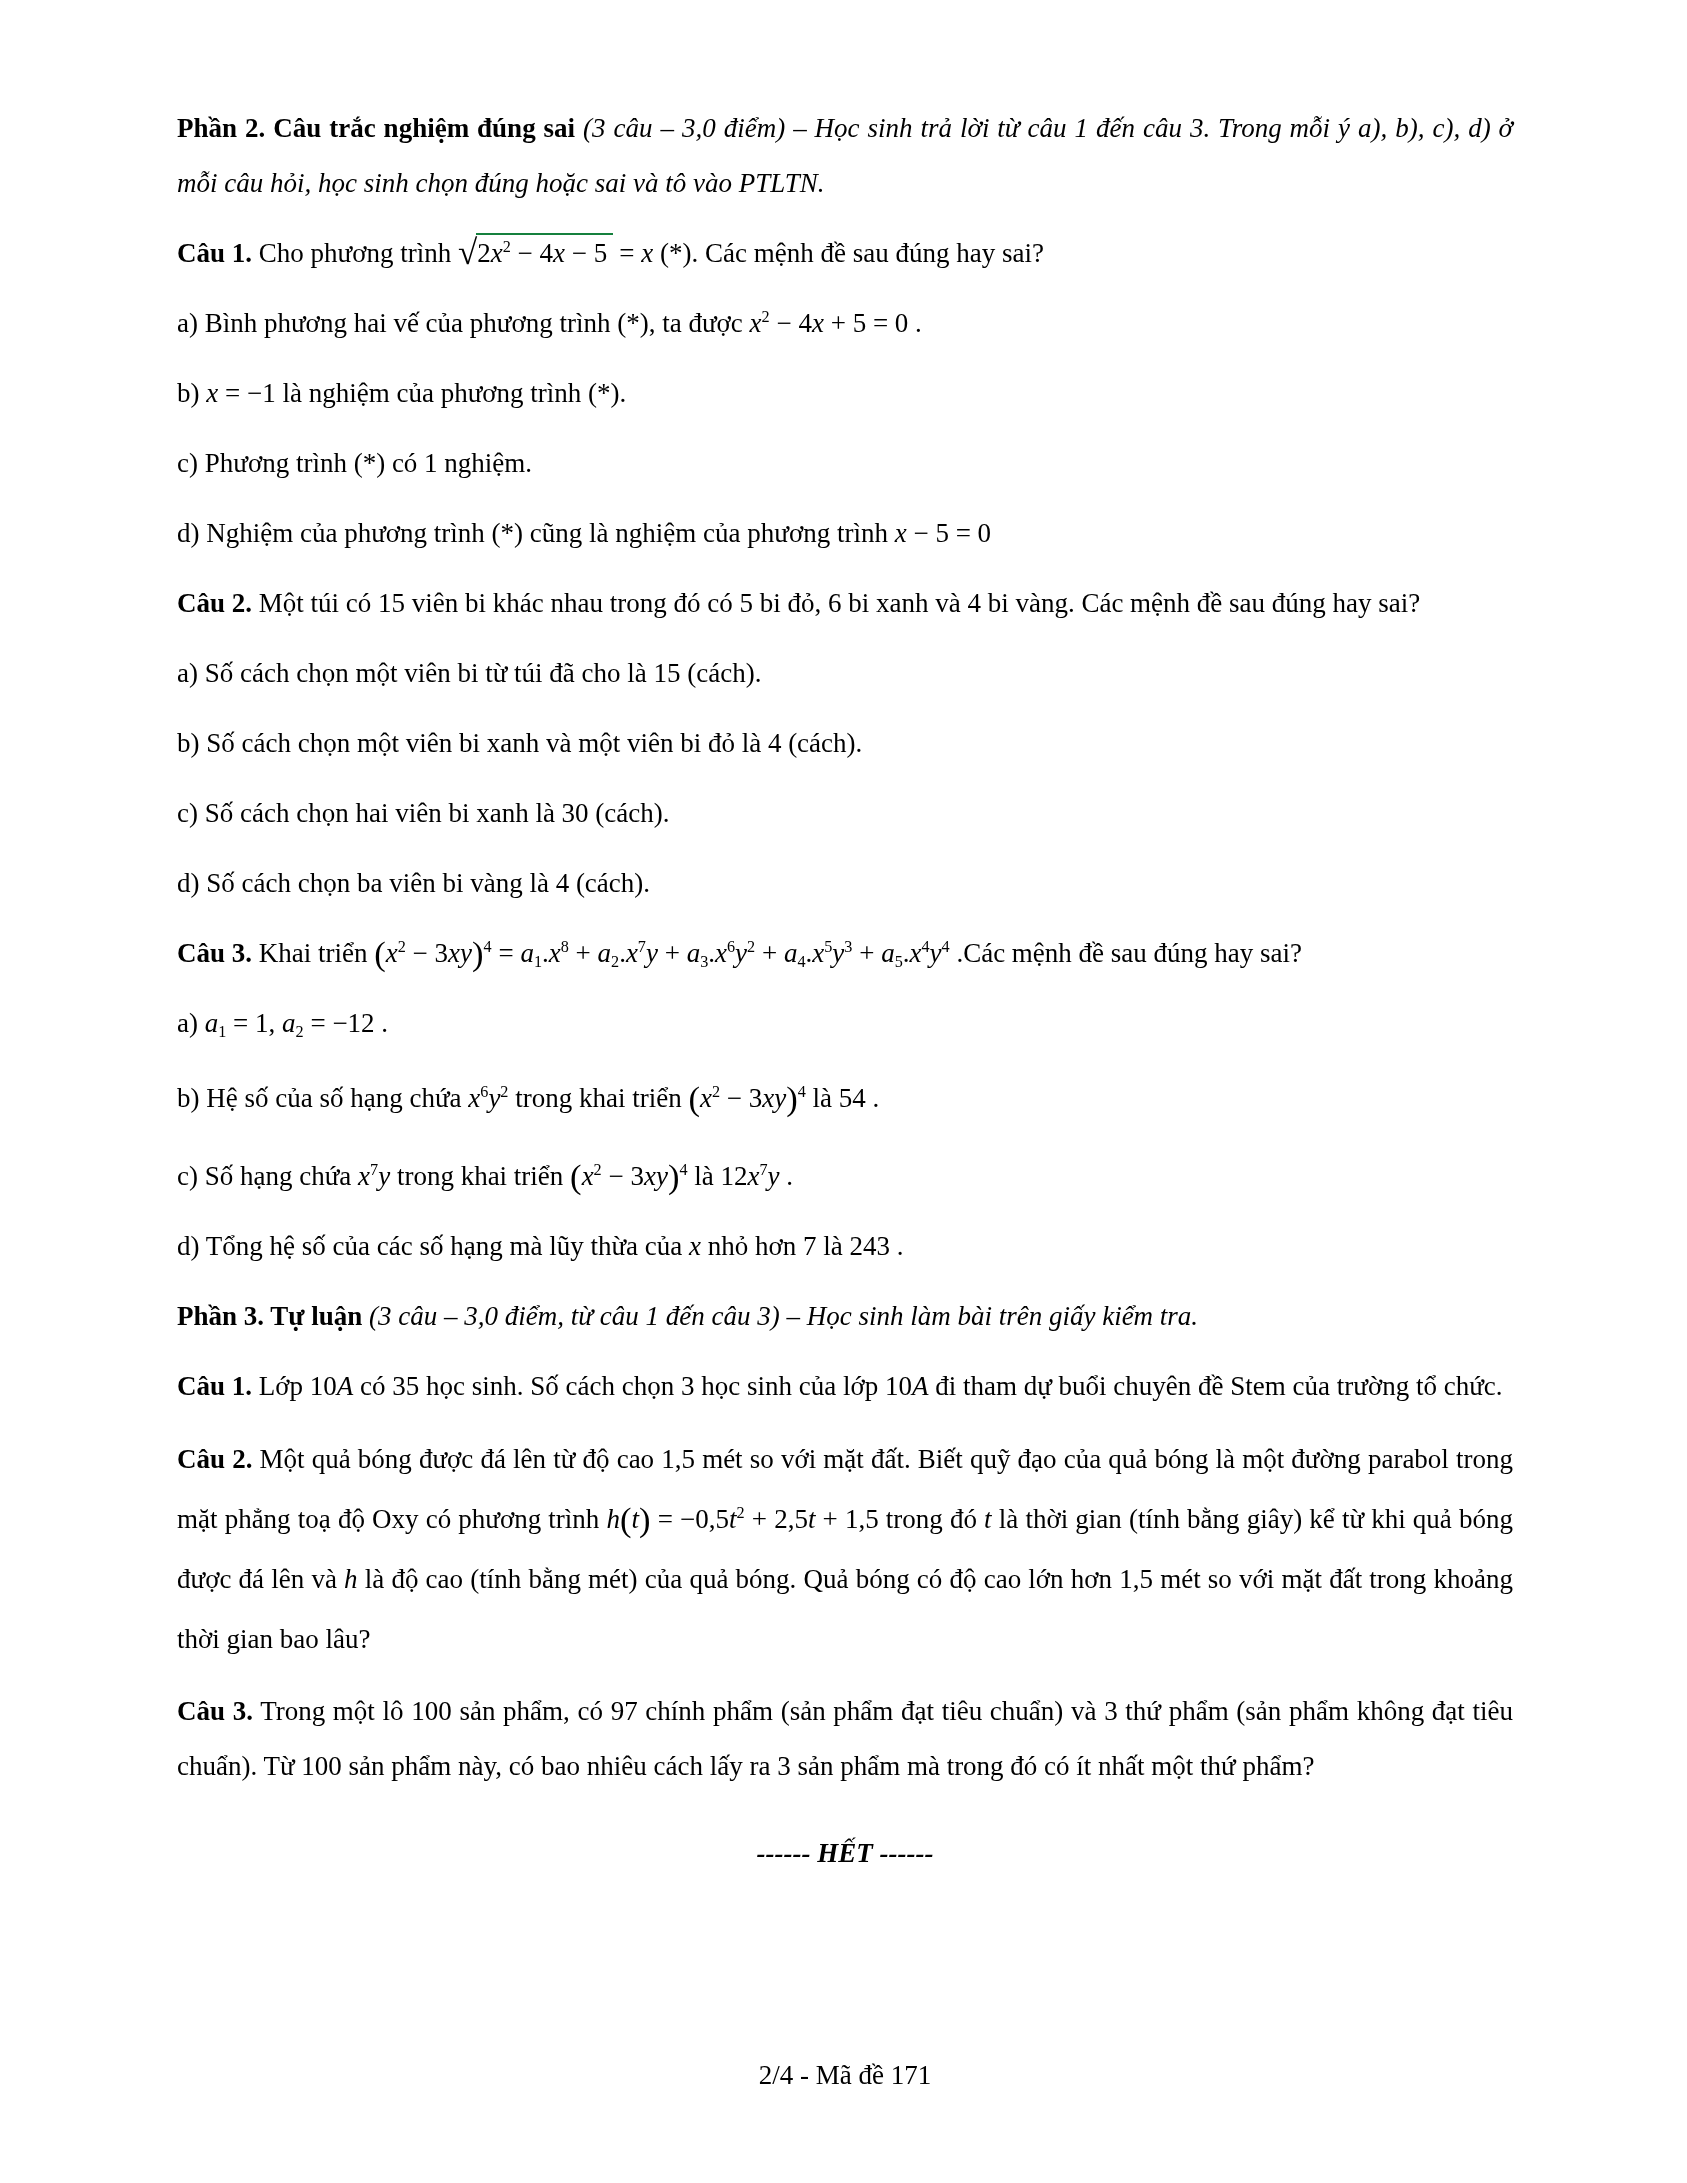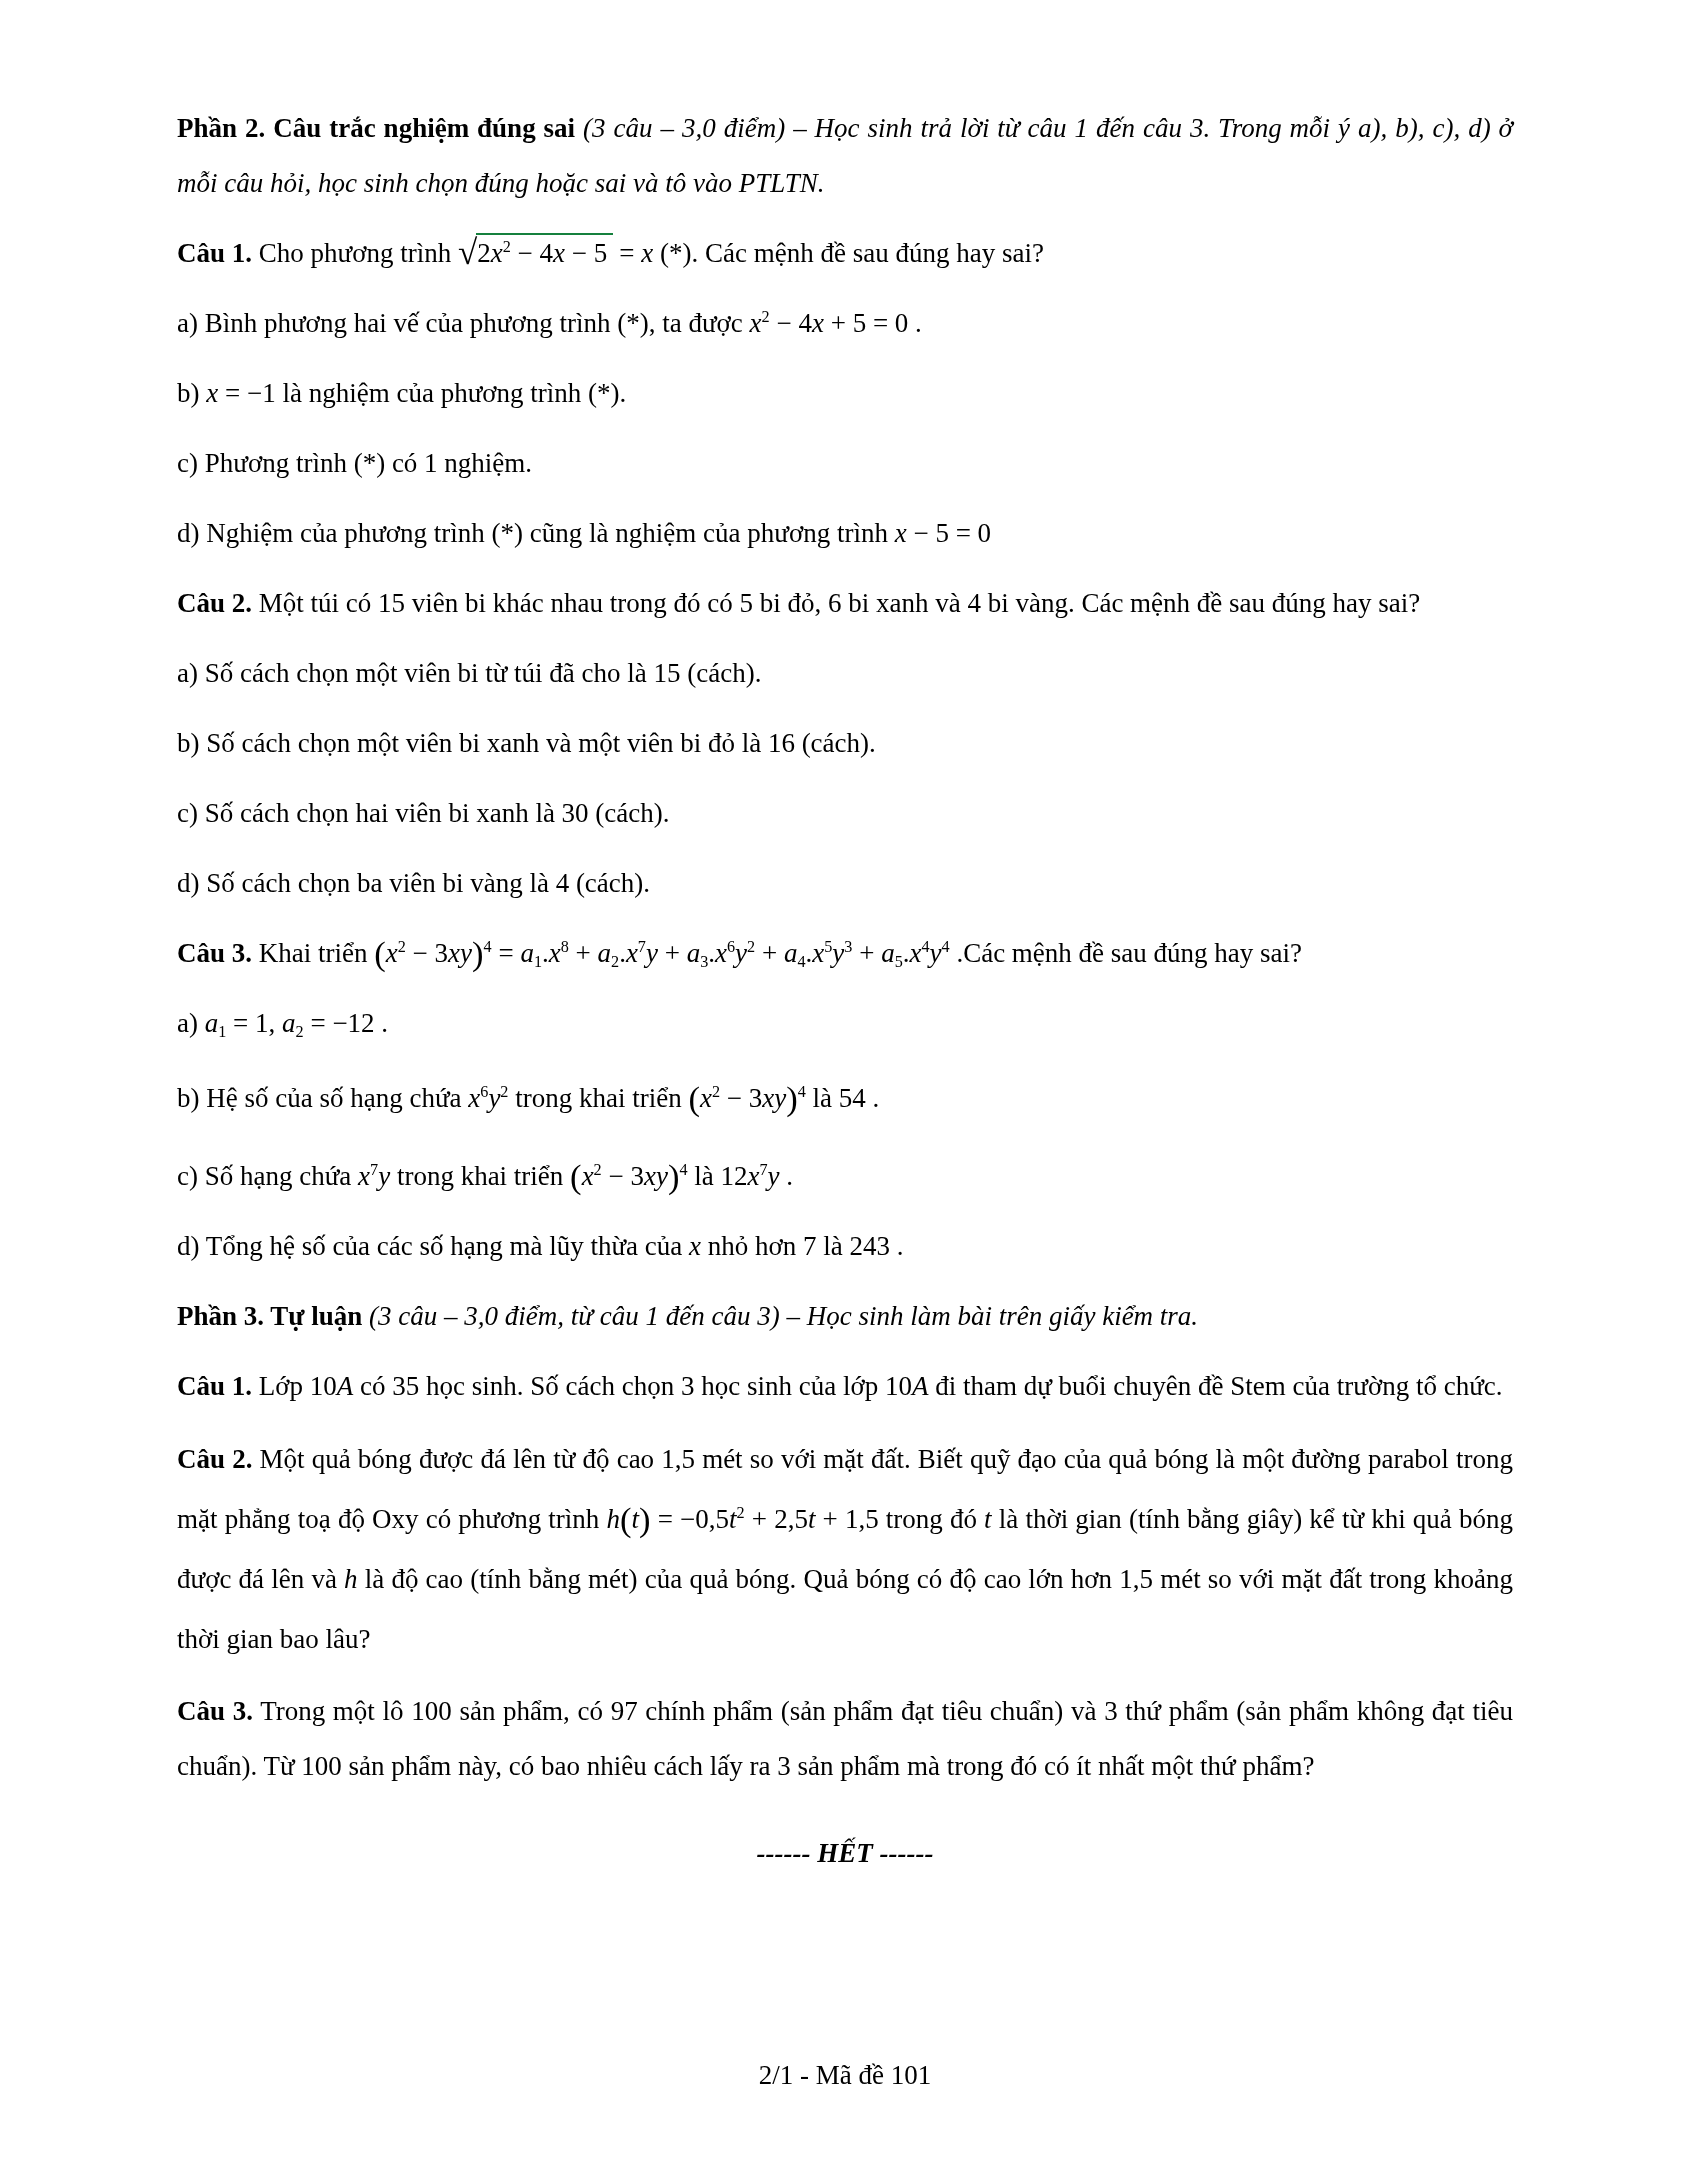--- a/index.html
+++ b/index.html
@@ -60,29 +60,29 @@
 <main class="page">
   <div class="body-text">
     <p><b>Phần 2. Câu trắc nghiệm đúng sai </b><i>(3 câu – 3,0 điểm) – Học sinh trả lời từ câu 1 đến câu 3. Trong mỗi ý a), b), c), d) ở mỗi câu hỏi, học sinh chọn đúng hoặc sai và tô vào PTLTN.</i></p>
     <p class="mt6"><b>Câu 1.</b> Cho phương trình <span class="sqrt"><span class="rad">√</span><span class="radicand">2<i class="mv">x</i><sup>2</sup> − 4<i class="mv">x</i> − 5</span></span> = <i class="mv">x</i> (*). Các mệnh đề sau đúng hay sai?</p>
     <p class="mt16">a) Bình phương hai vế của phương trình (*), ta được  <i class="mv">x</i><sup>2</sup> − 4<i class="mv">x</i> + 5 = 0 .</p>
     <p>b) <i class="mv">x</i> = −1  là nghiệm của phương trình (*).</p>
     <p>c) Phương trình (*) có 1 nghiệm.</p>
     <p>d) Nghiệm của phương trình (*) cũng là nghiệm của phương trình  <i class="mv">x</i> − 5 = 0</p>
     <p class="mt6"><b>Câu 2.</b> Một túi có 15 viên bi khác nhau trong đó có 5 bi đỏ, 6 bi xanh và 4 bi vàng. Các mệnh đề sau đúng hay sai?</p>
     <p>a) Số cách chọn một viên bi từ túi đã cho là 15 (cách).</p>
-    <p>b) Số cách chọn một viên bi xanh và một viên bi đỏ là 16 (cách).</p>
+    <p>b) Số cách chọn một viên bi xanh và một viên bi đỏ là 4 (cách).</p>
     <p>c) Số cách chọn hai viên bi xanh là 30 (cách).</p>
     <p>d) Số cách chọn ba viên bi vàng là 4 (cách).</p>
     <p class="mt18"><b>Câu 3.</b> Khai triển <span class="paren">(</span><i class="mv">x</i><sup>2</sup> − 3<i class="mv">xy</i><span class="paren">)</span><sup>4</sup> = <i class="mv">a</i><sub>1</sub>.<i class="mv">x</i><sup>8</sup> + <i class="mv">a</i><sub>2</sub>.<i class="mv">x</i><sup>7</sup><i class="mv">y</i> + <i class="mv">a</i><sub>3</sub>.<i class="mv">x</i><sup>6</sup><i class="mv">y</i><sup>2</sup> + <i class="mv">a</i><sub>4</sub>.<i class="mv">x</i><sup>5</sup><i class="mv">y</i><sup>3</sup> + <i class="mv">a</i><sub>5</sub>.<i class="mv">x</i><sup>4</sup><i class="mv">y</i><sup>4</sup> .Các mệnh đề sau đúng hay sai?</p>
     <p class="mt22">a)  <i class="mv">a</i><sub>1</sub> = 1, <i class="mv">a</i><sub>2</sub> = −12 .</p>
     <p class="mt30">b) Hệ số của số hạng chứa  <i class="mv">x</i><sup>6</sup><i class="mv">y</i><sup>2</sup>  trong khai triển <span class="paren">(</span><i class="mv">x</i><sup>2</sup> − 3<i class="mv">xy</i><span class="paren">)</span><sup>4</sup>  là 54 .</p>
     <p class="mt34">c) Số hạng chứa  <i class="mv">x</i><sup>7</sup><i class="mv">y</i>  trong khai triển <span class="paren">(</span><i class="mv">x</i><sup>2</sup> − 3<i class="mv">xy</i><span class="paren">)</span><sup>4</sup>  là 12<i class="mv">x</i><sup>7</sup><i class="mv">y</i> .</p>
     <p class="mt10">d) Tổng hệ số của các số hạng mà lũy thừa của  <i class="mv">x</i>  nhỏ hơn 7 là 243 .</p>
     <p class="mt4"><b>Phần 3. Tự luận </b><i>(3 câu – 3,0 điểm, từ câu 1 đến câu 3) – Học sinh làm bài trên giấy kiểm tra.</i></p>
     <p><b>Câu 1.</b> Lớp 10<i class="mv">A</i>  có 35 học sinh. Số cách chọn 3 học sinh của lớp 10<i class="mv">A</i>  đi tham dự buổi chuyên đề Stem của trường tổ chức.</p>
     <p class="lh90"><b>Câu 2.</b> Một quả bóng được đá lên từ độ cao 1,5 mét so với mặt đất. Biết quỹ đạo của quả bóng là một đường parabol trong mặt phẳng toạ độ Oxy có phương trình  <i class="mv">h</i><span class="paren">(</span><i class="mv">t</i><span class="paren">)</span> = −0,5<i class="mv">t</i><sup>2</sup> + 2,5<i class="mv">t</i> + 1,5 trong đó <i class="mv">t</i>  là thời gian (tính bằng giây) kể từ khi quả bóng được đá lên và <i class="mv">h</i>  là độ cao (tính bằng mét) của quả bóng. Quả bóng có độ cao lớn hơn 1,5 mét so với mặt đất trong khoảng thời gian bao lâu?</p>
     <p><b>Câu 3.</b> Trong một lô 100 sản phẩm, có 97 chính phẩm (sản phẩm đạt tiêu chuẩn) và 3 thứ phẩm (sản phẩm không đạt tiêu chuẩn). Từ 100 sản phẩm này, có bao nhiêu cách lấy ra 3 sản phẩm mà trong đó có ít nhất một thứ phẩm?</p>
     <p class="center endline mt48"><b class="it">------ HẾT ------</b></p>
   </div>
-  <div class="footer">2/1 - Mã đề 101</div>
+  <div class="footer">2/4 - Mã đề 171</div>
 </main>
 
 
 </body></html>

